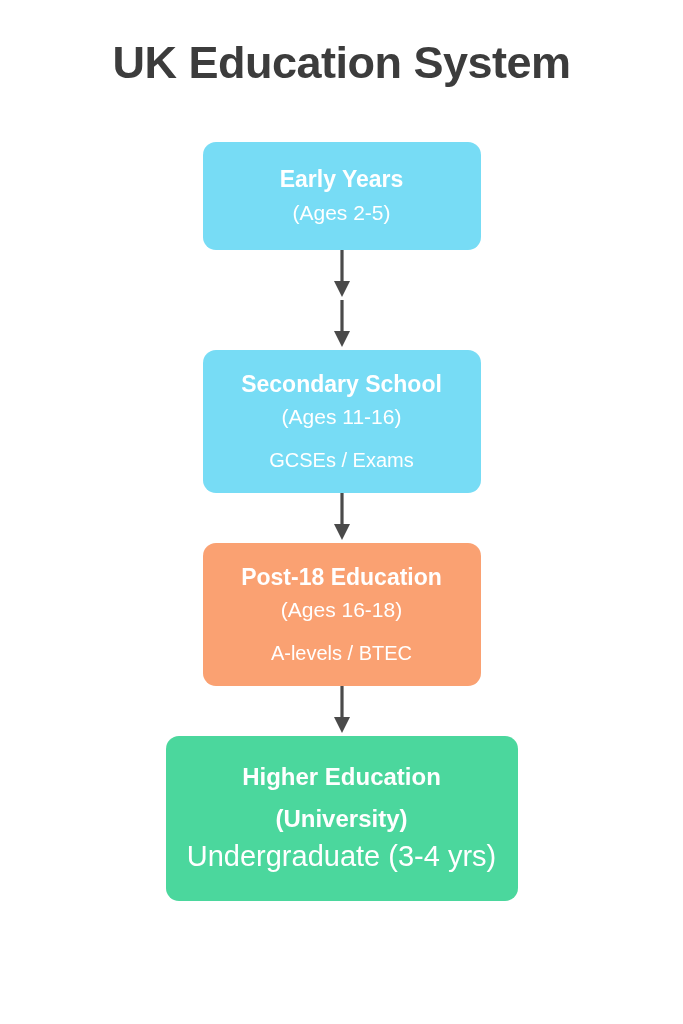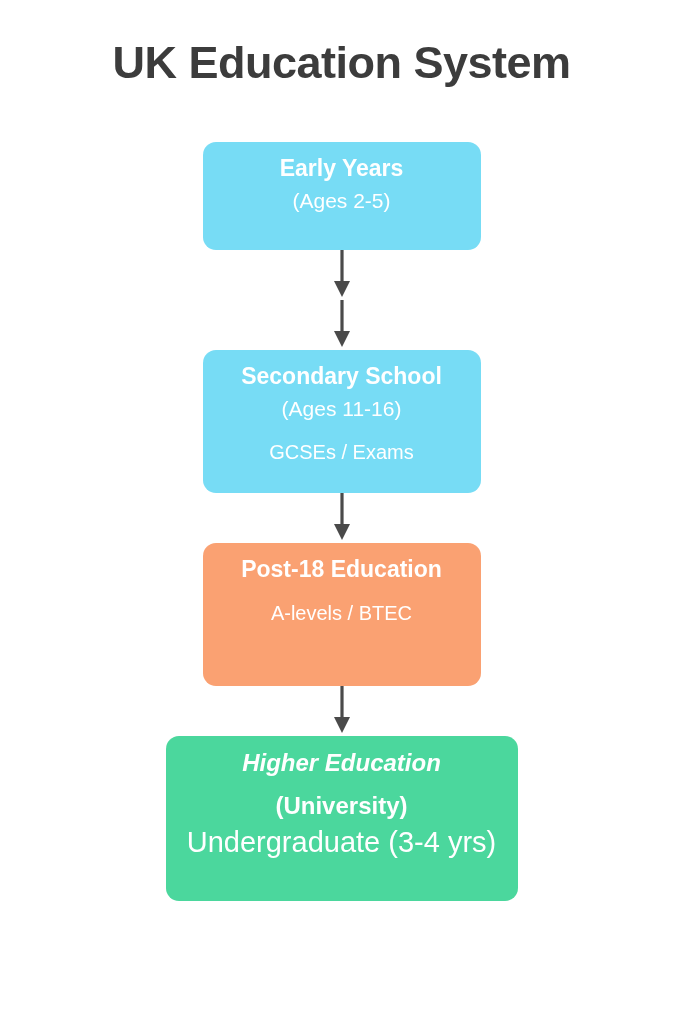--- a/index.html
+++ b/index.html
@@ -40,20 +40,21 @@
     display: flex;
     flex-direction: column;
     align-items: center;
   }
   .node {
     box-sizing: border-box;
     border-radius: 13px;
     display: flex;
     flex-direction: column;
     align-items: center;
+    justify-content: center;
     text-align: center;
     color: #ffffff;
     padding: 12px 14px;
   }
   .node .n-title {
     font-size: 23px;
     font-weight: bold;
     line-height: 1.28;
     color: #ffffff;
   }
@@ -66,21 +67,20 @@
   }
   .node .n-detail {
     font-size: 20px;
     font-weight: normal;
     line-height: 1.32;
     color: #ffffff;
     margin-top: 16px;
   }
   .node.wide .n-title {
     font-size: 24px;
-    font-style: italic;
   }
   .node.wide .n-sub {
     font-size: 24px;
     font-weight: bold;
     margin-top: 11px;
   }
   .node.wide .n-detail {
     font-size: 29px;
     margin-top: 2px;
   }
@@ -121,20 +121,21 @@
       <div class="n-detail">GCSEs / Exams</div>
     </div>
 
     <svg class="connector" viewBox="0 0 40 50">
       <line x1="20" y1="0" x2="20" y2="34" stroke="#4a4a4a" stroke-width="3.2"></line>
       <polygon points="20,47 12,31 28,31" fill="#4a4a4a"></polygon>
     </svg>
 
     <div class="node" style="background:#faa172; width:278px; height:143px;">
       <div class="n-title">Post-18 Education</div>
+      <div class="n-sub">(Ages 16-18)</div>
       <div class="n-detail">A-levels / BTEC</div>
     </div>
 
     <svg class="connector" viewBox="0 0 40 50">
       <line x1="20" y1="0" x2="20" y2="34" stroke="#4a4a4a" stroke-width="3.2"></line>
       <polygon points="20,47 12,31 28,31" fill="#4a4a4a"></polygon>
     </svg>
 
     <div class="node wide" style="background:#4bd79d; width:352px; height:165px;">
       <div class="n-title">Higher Education</div>

